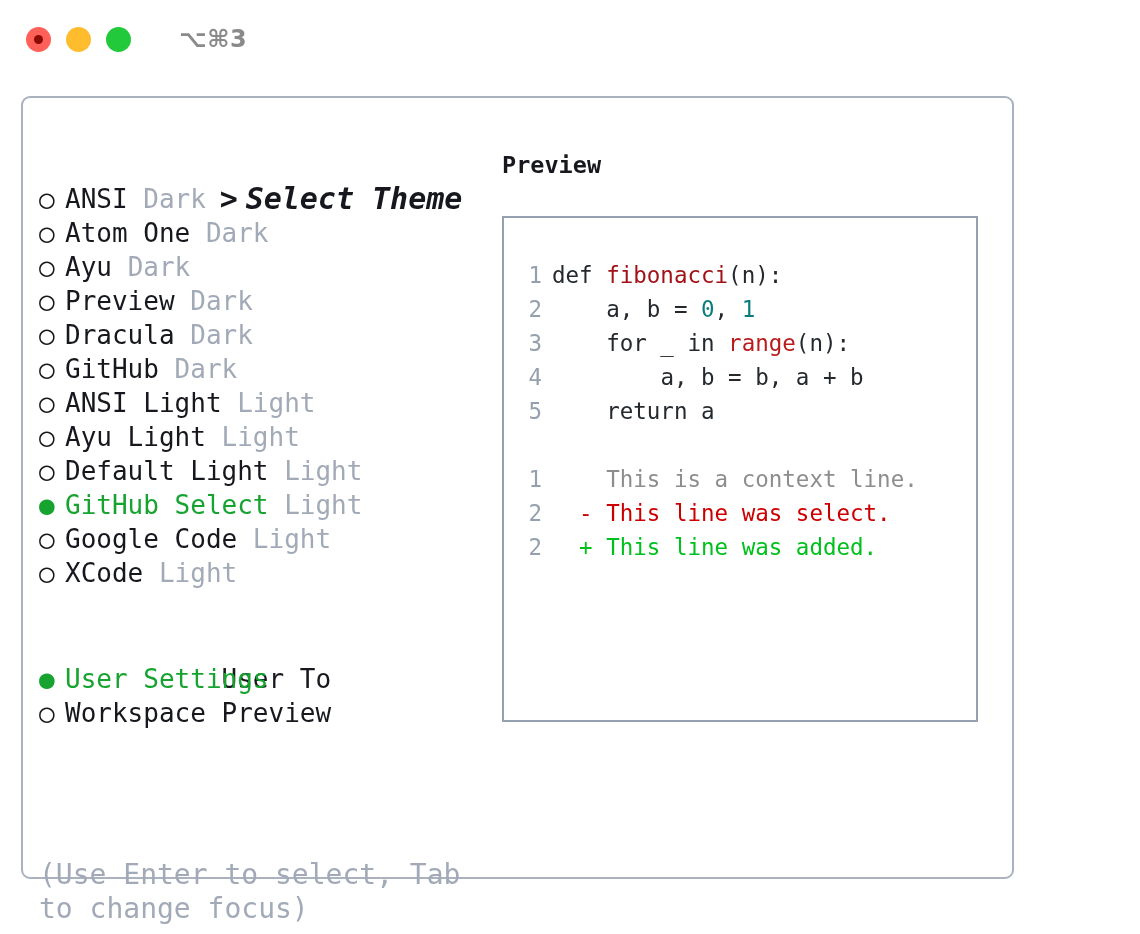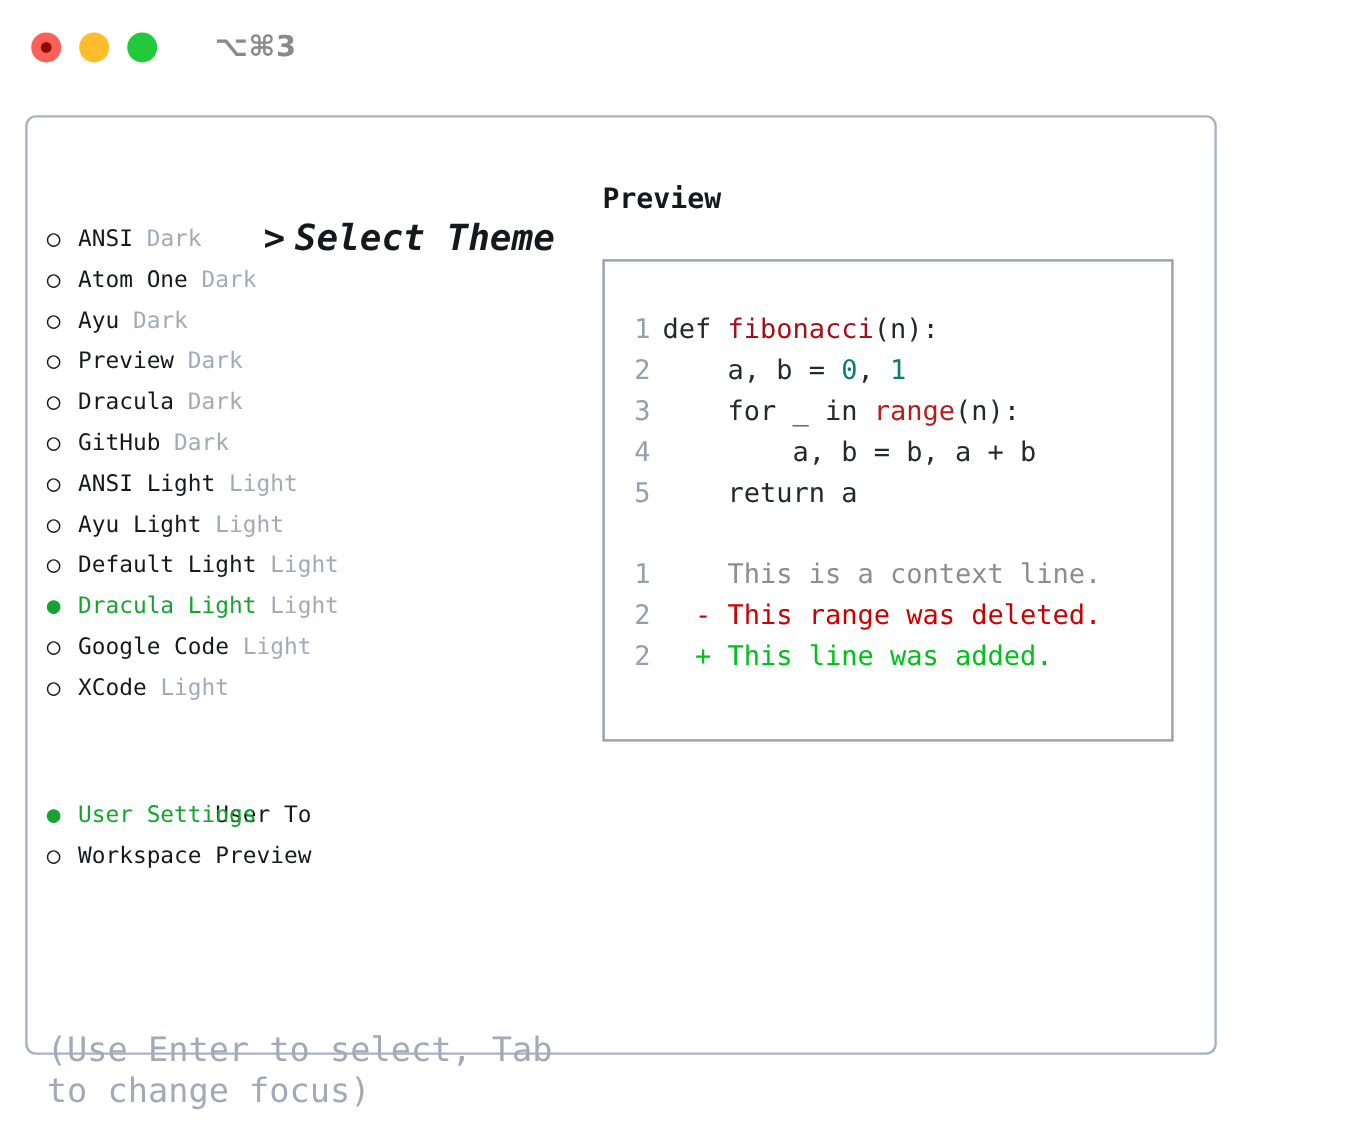--- a/index.html
+++ b/index.html
@@ -86,21 +86,21 @@
 
   
   #left-col {
     position: absolute;
     left: 16px;
     top: 50px;
     width: 450px;
   }
 
   .row {
-    font-size: 19px;
+    font-size: 26px;
     line-height: 34px;
     white-space: pre;
     color: #16181d;
     height: 34px;
   }
   .bullet {
     display: inline-block;
     width: 26px;
     color: #16181d;
   }
@@ -137,21 +137,21 @@
   }
   #preview-heading {
     font-size: 23.5px;
     font-weight: bold;
     color: #16181d;
     line-height: 34px;
   }
   #preview-box {
     margin-top: 34px;
     width: 476px;
-    height: 402px;
+    height: 506px;
     border: 2px solid #95a0b0;
     box-sizing: border-box;
     background: #ffffff;
     padding: 40px 0 0 0;
   }
 
   .code-line {
     font-size: 22.5px;
     line-height: 34px;
     white-space: pre;
@@ -198,21 +198,21 @@
         <div id="theme-list">
             <div class="row"><span class="bullet">○</span><span>ANSI</span><span> </span><span class="tag">Dark</span></div>
             <div class="row"><span class="bullet">○</span><span>Atom One</span><span> </span><span class="tag">Dark</span></div>
             <div class="row"><span class="bullet">○</span><span>Ayu</span><span> </span><span class="tag">Dark</span></div>
             <div class="row"><span class="bullet">○</span><span>Preview</span><span> </span><span class="tag">Dark</span></div>
             <div class="row"><span class="bullet">○</span><span>Dracula</span><span> </span><span class="tag">Dark</span></div>
             <div class="row"><span class="bullet">○</span><span>GitHub</span><span> </span><span class="tag">Dark</span></div>
             <div class="row"><span class="bullet">○</span><span>ANSI Light</span><span> </span><span class="tag">Light</span></div>
             <div class="row"><span class="bullet">○</span><span>Ayu Light</span><span> </span><span class="tag">Light</span></div>
             <div class="row"><span class="bullet">○</span><span>Default Light</span><span> </span><span class="tag">Light</span></div>
-            <div class="row"><span class="bullet filled">●</span><span class="sel-label">Dracula Light</span><span> </span><span class="tag">Light</span></div>
+            <div class="row"><span class="bullet filled">●</span><span class="sel-label">GitHub Select</span><span> </span><span class="tag">Light</span></div>
             <div class="row"><span class="bullet">○</span><span>Google Code</span><span> </span><span class="tag">Light</span></div>
             <div class="row"><span class="bullet">○</span><span>XCode</span><span> </span><span class="tag">Light</span></div>
           </div>
 
         <div class="spacer-lg"></div>
 
         <div class="row">
           <span class="bullet"> </span><span>User To</span>
         </div>
         <div id="apply-to-list">
@@ -229,21 +229,21 @@
           <div id="code-block">
               <div class="code-line"><span class="ln">1</span><span></span><span>def </span><span class="tok-fn">fibonacci</span><span>(n):</span></div>
               <div class="code-line"><span class="ln">2</span><span>    </span><span>a, b = </span><span class="tok-num">0</span><span>, </span><span class="tok-num">1</span></div>
               <div class="code-line"><span class="ln">3</span><span>    </span><span>for _ in </span><span class="tok-call">range</span><span>(n):</span></div>
               <div class="code-line"><span class="ln">4</span><span>        </span><span>a, b = b, a + b</span></div>
               <div class="code-line"><span class="ln">5</span><span>    </span><span>return a</span></div>
             </div>
           <div class="diff-gap"></div>
           <div id="diff-block">
               <div class="code-line"><span class="ln">1</span><span class="diff-ctx">    This is a context line.</span></div>
-              <div class="code-line"><span class="ln">2</span><span class="diff-del">  - This range was deleted.</span></div>
+              <div class="code-line"><span class="ln">2</span><span class="diff-del">  - This line was select.</span></div>
               <div class="code-line"><span class="ln">2</span><span class="diff-add">  + This line was added.</span></div>
             </div>
         </div>
       </div>
 
     </div>
   </div>
 </div>
 
 </body></html>

